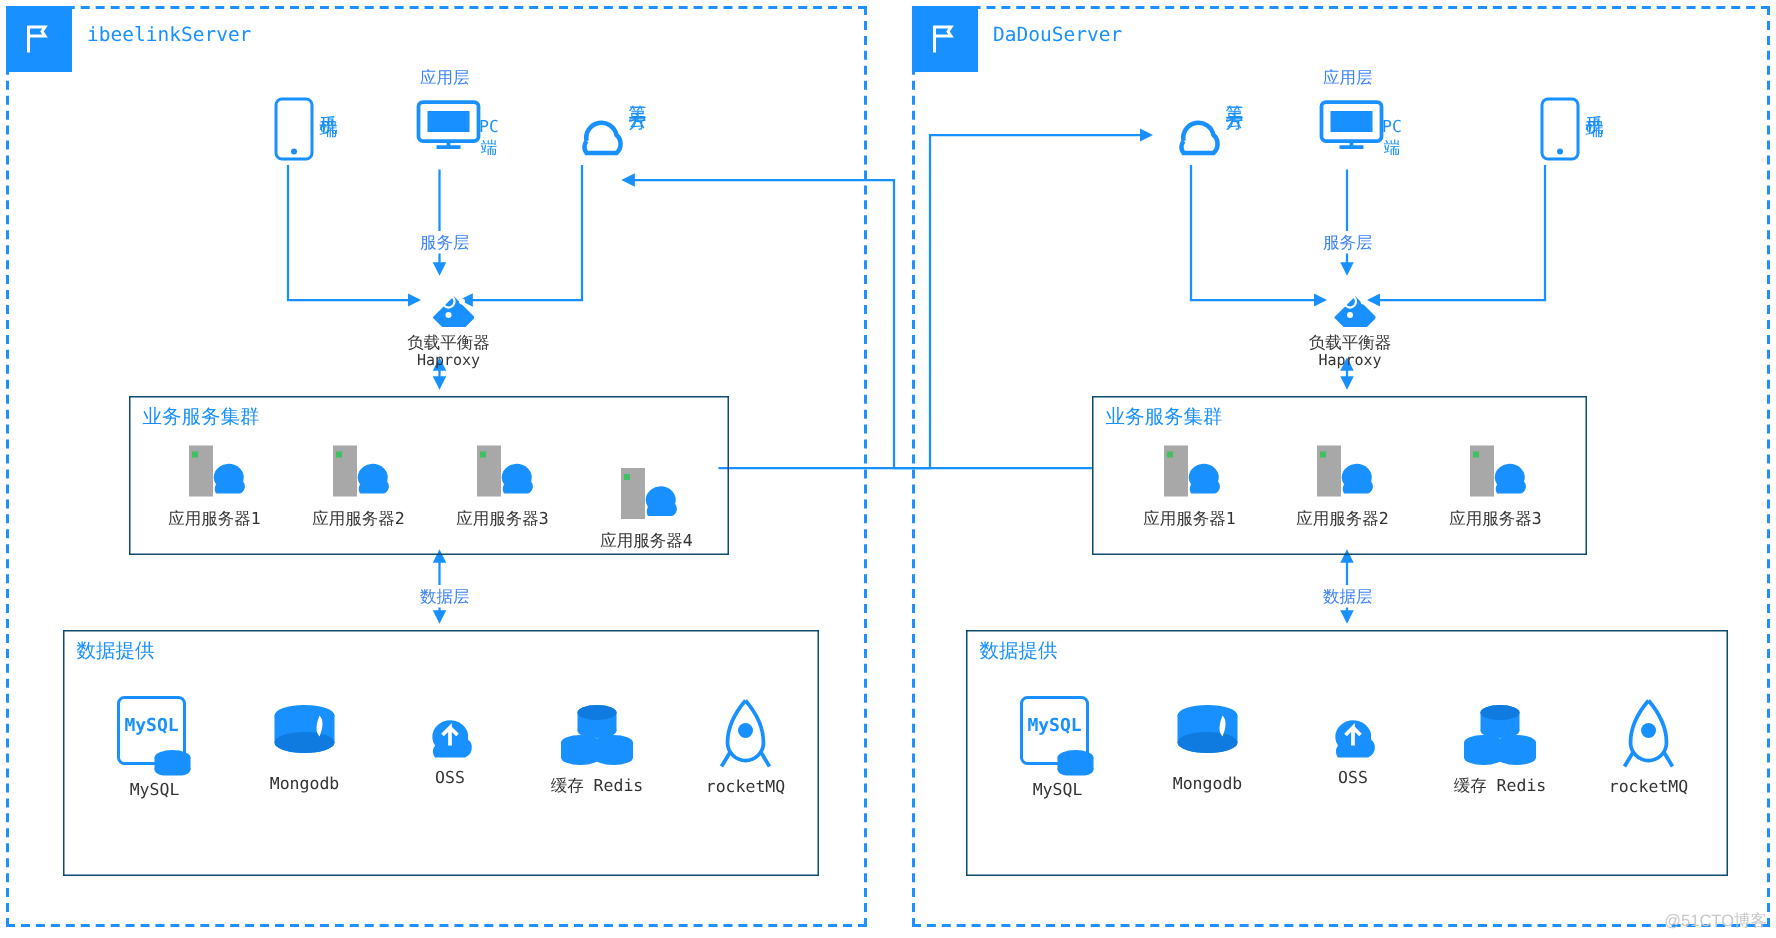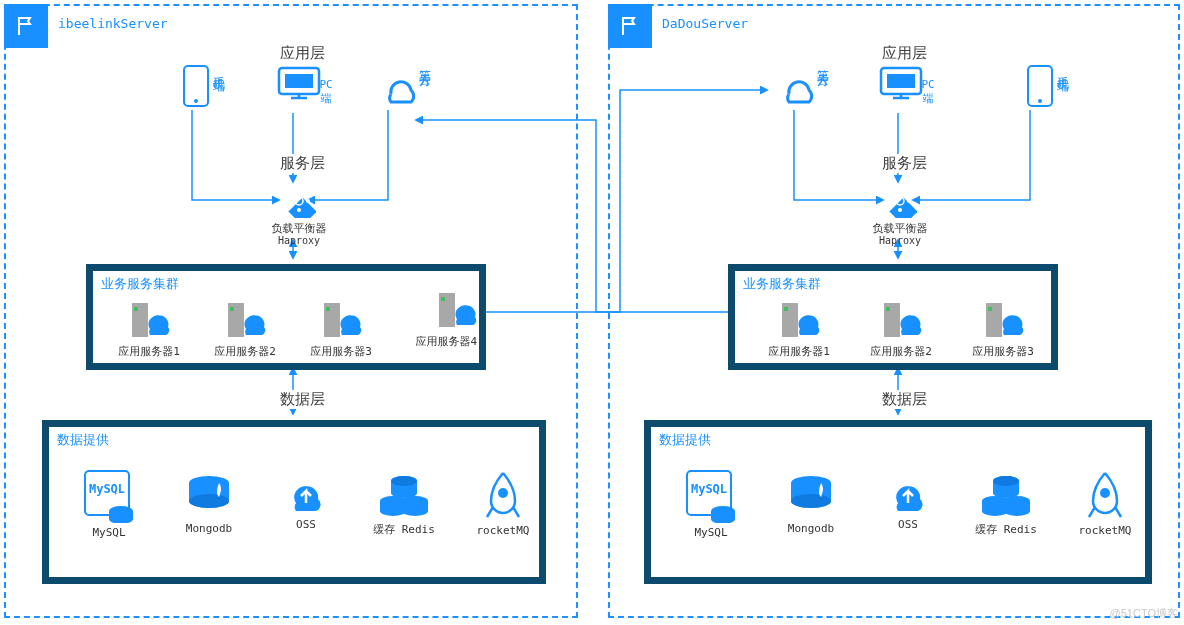--- a/index.html
+++ b/index.html
@@ -22,25 +22,25 @@
     position: absolute; top: -2px; left: -2px;
     width: 44px; height: 44px; background: #1890ff;
     display:flex; align-items:center; justify-content:center;
   }
   .flag-badge svg { width:24px; height:24px; }
   .server-title {
     position:absolute; top: 10px; left: 52px;
     color:#1890ff; font-size:13px; font-family: monospace;
   }
   .layer-label {
-    position:absolute; color:#404040; font-size:15px;
+    position:absolute; color:#3b82f6; font-size:11px;
     background:#fff; padding:0 4px;
   }
   .inner-box {
-    position:absolute; border:7px solid #0c4a6e;
+    position:absolute; border:1px solid #0c4a6e;
   }
   .inner-title {
     position:absolute; top:4px; left:8px;
     color:#1890ff; font-size:13px;
   }
   .node {
     position:absolute; text-align:center;
     font-size:11px; color:#333;
     font-family: "SimSun", monospace;
   }
@@ -153,21 +153,21 @@
       <span class="label">应用服务器2</span>
     </div>
     <div class="node" style="top:30px; left:208px; width:80px;">
       <svg width="42" height="40">
           <rect x="4" y="2" width="16" height="34" fill="#a8a8a8"></rect>
           <rect x="6" y="6" width="4" height="4" fill="#40c060"></rect>
           <path d="M22 28 a10 9 0 1 1 18 -2 a5 5 0 0 1 -2 8 h-16 a6 6 0 0 1 0 -6" fill="#1890ff"></path>
         </svg>
       <span class="label">应用服务器3</span>
     </div>
-    <div class="node" style="top:20px; left:304px; width:80px;text-align:right;">
+    <div class="node" style="top:45px; left:304px; width:80px;">
       <svg width="42" height="40">
           <rect x="4" y="2" width="16" height="34" fill="#a8a8a8"></rect>
           <rect x="6" y="6" width="4" height="4" fill="#40c060"></rect>
           <path d="M22 28 a10 9 0 1 1 18 -2 a5 5 0 0 1 -2 8 h-16 a6 6 0 0 1 0 -6" fill="#1890ff"></path>
         </svg>
       <span class="label">应用服务器4</span>
     </div>
   </div>
 
   <div class="inner-box" style="top:414px; left:36px; width:504px; height:164px;">

